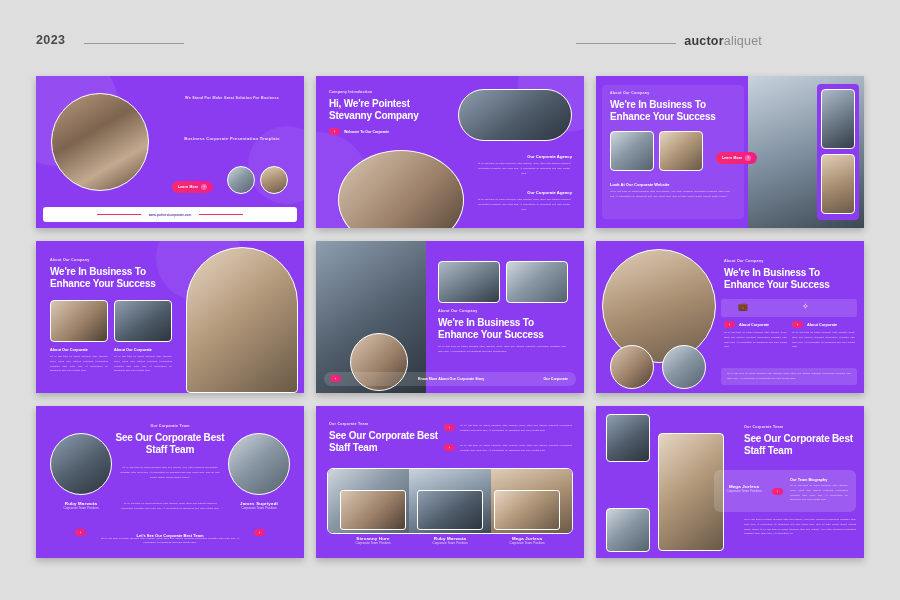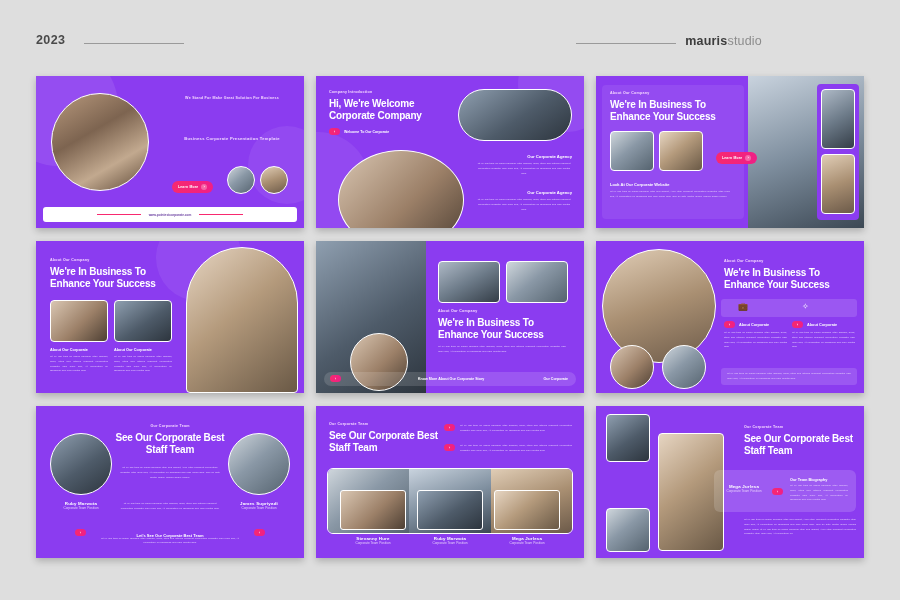--- a/index.html
+++ b/index.html
@@ -247,21 +247,21 @@
 </style>
 </head>
 <body>
 
 <div class="page">
 
   <div class="header">
     <div class="hdr-year">2023</div>
     <div class="hdr-rule-l"></div>
     <div class="hdr-rule-r"></div>
-    <div class="hdr-brand"><b>mauris</b><span>studio</span></div>
+    <div class="hdr-brand"><b>auctor</b><span>aliquet</span></div>
   </div>
 
   <div class="grid">
 
     <div class="slide">
       <div class="blob s1-blob"></div>
       <div class="blob s1-blob2"></div>
       <div class="circ ph img-a s1-photo"></div>
       <div class="kicker s1-tag">We Stand For Make Great Solution For Business</div>
       <div class="s1-sub">Business Corporate Presentation Template</div>
@@ -277,21 +277,21 @@
         <span class="ln"></span>
         <span class="s1-url">www.pointestcorporate.com</span>
         <span class="ln"></span>
       </div>
     </div>
 
     <div class="slide">
       <div class="blob s2-blobtop"></div>
       <div class="blob s2-blobl"></div>
       <div class="kicker s2-kick">Company Introduction</div>
-      <div class="h1 s2-h1">Hi, We're Welcome Corporate Company</div>
+      <div class="h1 s2-h1">Hi, We're Pointest Stevanny Company</div>
       <div class="s2-cta">
         <span class="dot">›</span>
         <span>Welcome To Our Corporate</span>
       </div>
       <div class="ph img-d s2-photo"></div>
       <div class="ph img-e s2-bigphoto"></div>
       <div class="s2-t1">
         <div class="s2-th">Our Corporate Agency</div>
         <div class="lorem c">Ut ex nisl turis mi ipsum faucibus vitae adipisci, dolor, litora sed ultrices praesent elementum curabitur odio nunc sed, At elementum eu facilisiens sed odio montis quis.</div>
       </div>

